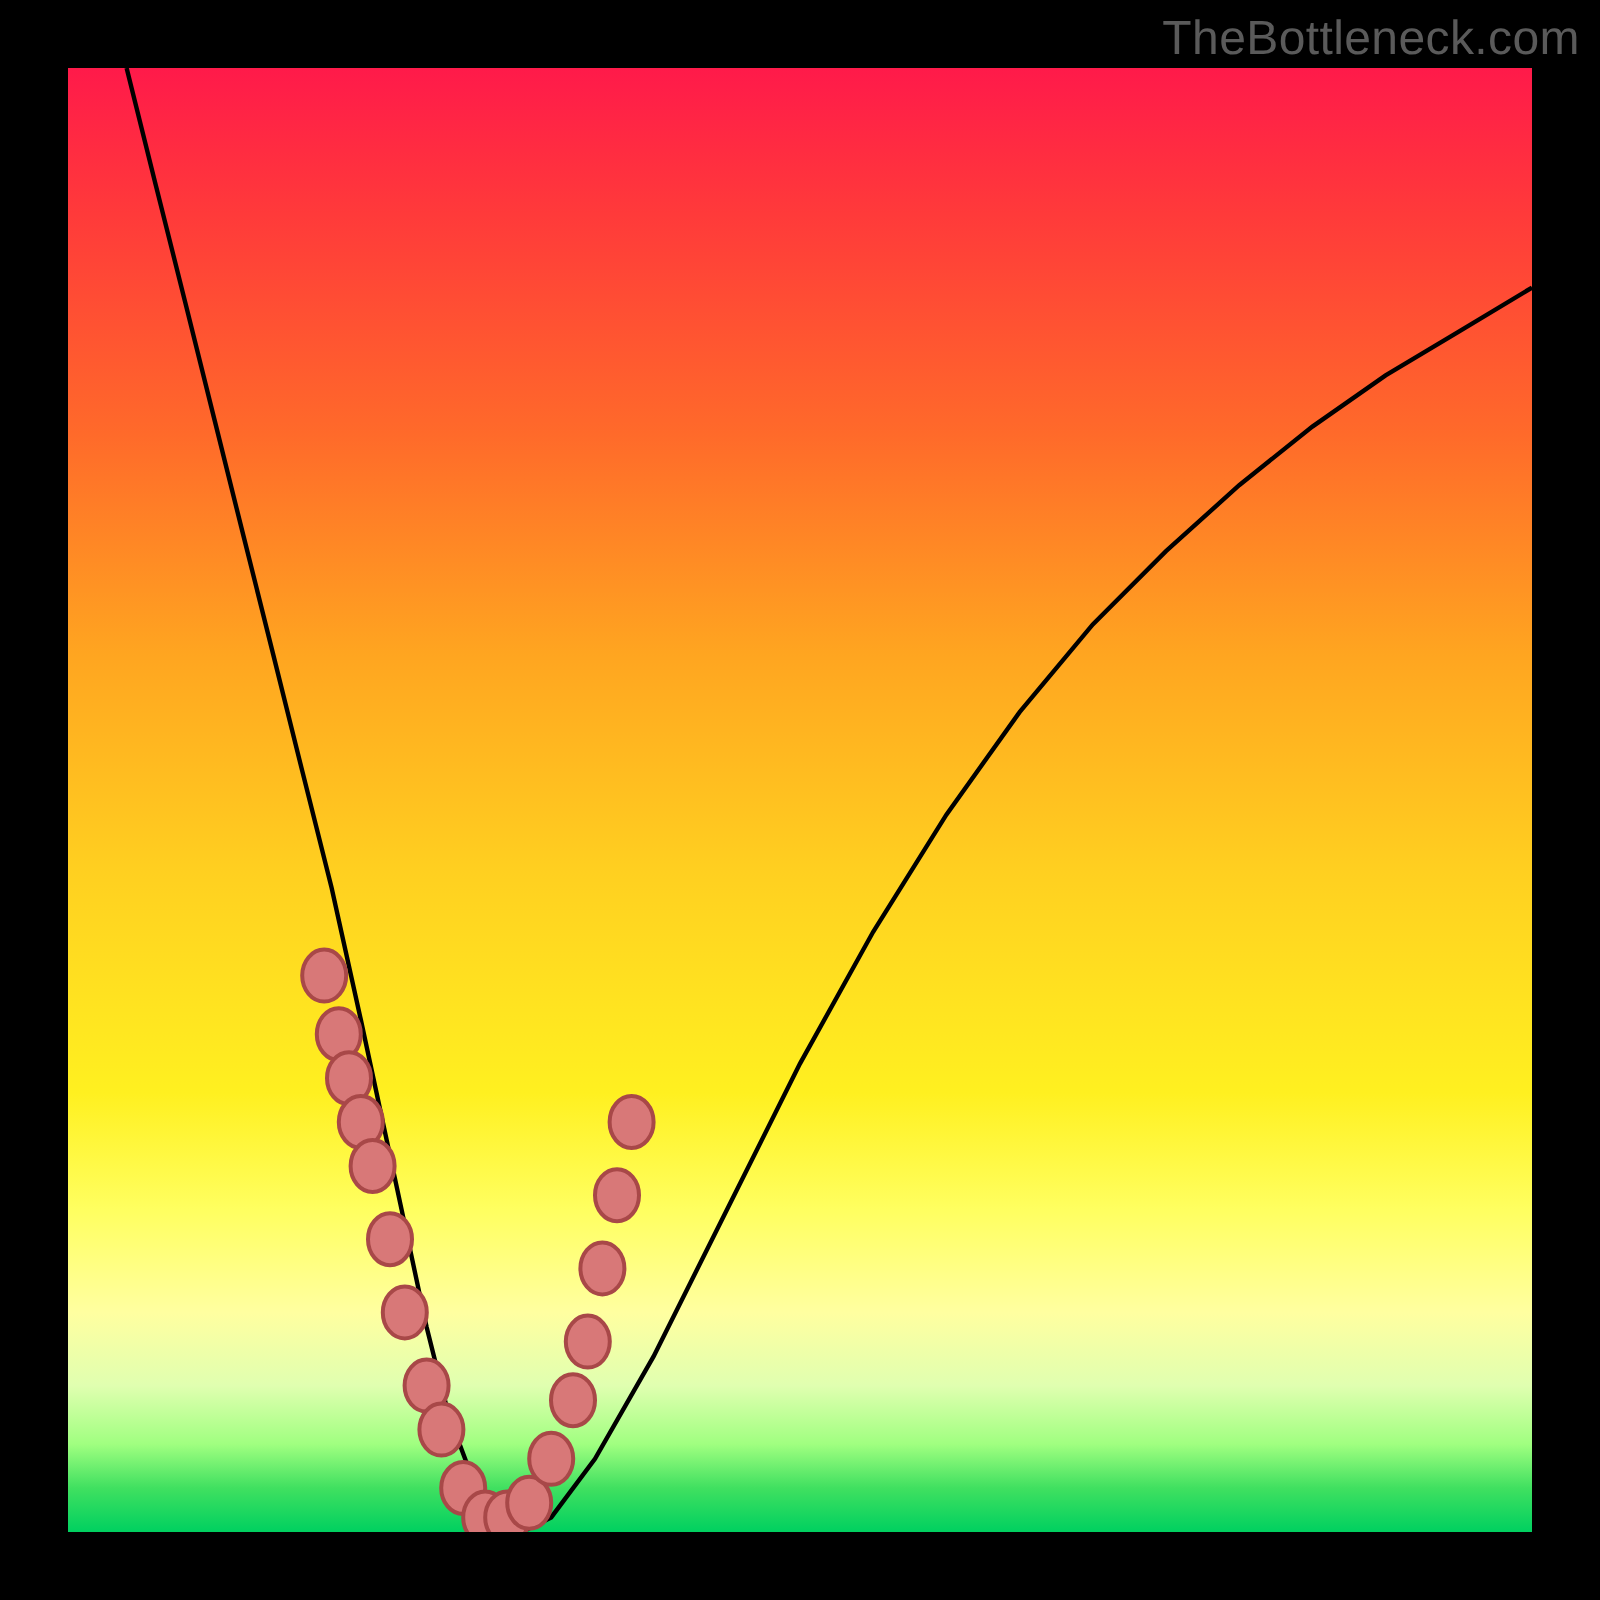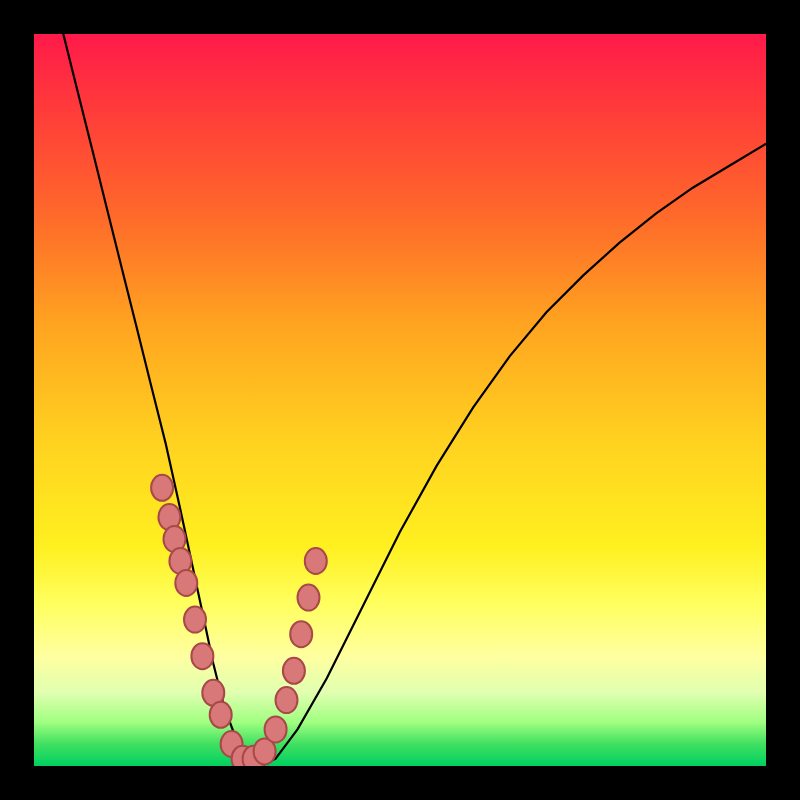--- a/index.html
+++ b/index.html
@@ -53,20 +53,21 @@
   .marker {
     fill: #d87878;
     stroke: #a84848;
     stroke-width: 2px;
   }
 </style>
 </head>
 <body>
 
 <div class="frame">
+  <div class="watermark">TheBottleneck.com</div>
   <div class="plot-area">
     <svg class="curve" viewBox="0 0 732 732">
       <path id="main-curve" fill="none" stroke="#000" stroke-width="2.2" d="M29.3 0.0 L43.9 58.6 L58.6 117.1 L73.2 175.7 L87.8 234.2 L102.5 292.8 L117.1 351.4 L131.8 409.9 L146.4 475.8 L157.4 527.0 L168.4 578.3 L179.3 629.5 L190.3 673.4 L201.3 702.7 L212.3 724.7 L226.9 732.0 L241.6 724.7 L263.5 695.4 L292.8 644.2 L329.4 571.0 L366.0 497.8 L402.6 431.9 L439.2 373.3 L475.8 322.1 L512.4 278.2 L549.0 241.6 L585.6 208.6 L622.2 179.3 L658.8 153.7 L695.4 131.8 L732.0 109.8 "></path>
       <g id="markers-left">
           <ellipse cx="128.1" cy="453.8" rx="11" ry="13" class="marker"></ellipse>
           <ellipse cx="135.4" cy="483.1" rx="11" ry="13" class="marker"></ellipse>
           <ellipse cx="140.5" cy="505.1" rx="11" ry="13" class="marker"></ellipse>
           <ellipse cx="146.4" cy="527.0" rx="11" ry="13" class="marker"></ellipse>
           <ellipse cx="152.3" cy="549.0" rx="11" ry="13" class="marker"></ellipse>
           <ellipse cx="161.0" cy="585.6" rx="11" ry="13" class="marker"></ellipse>

